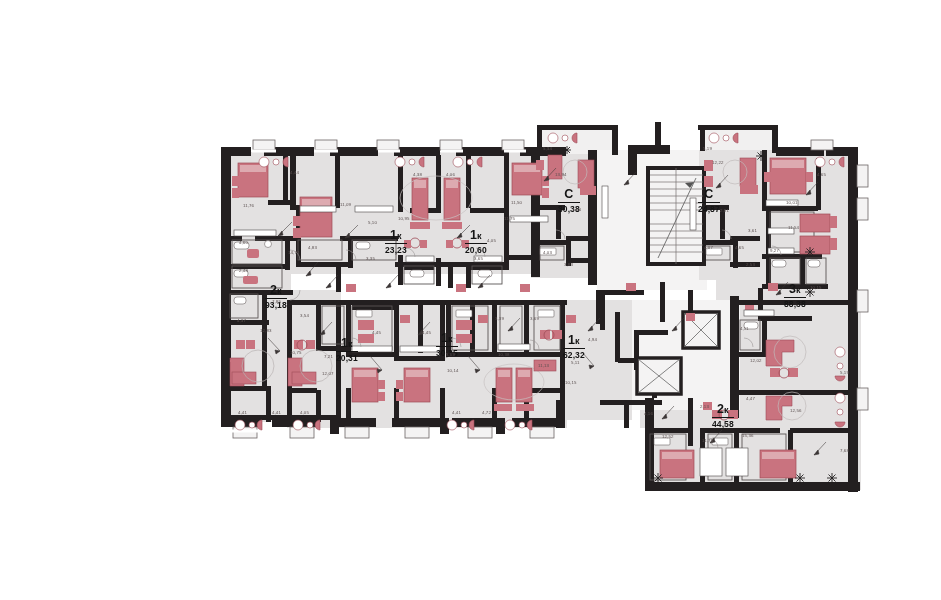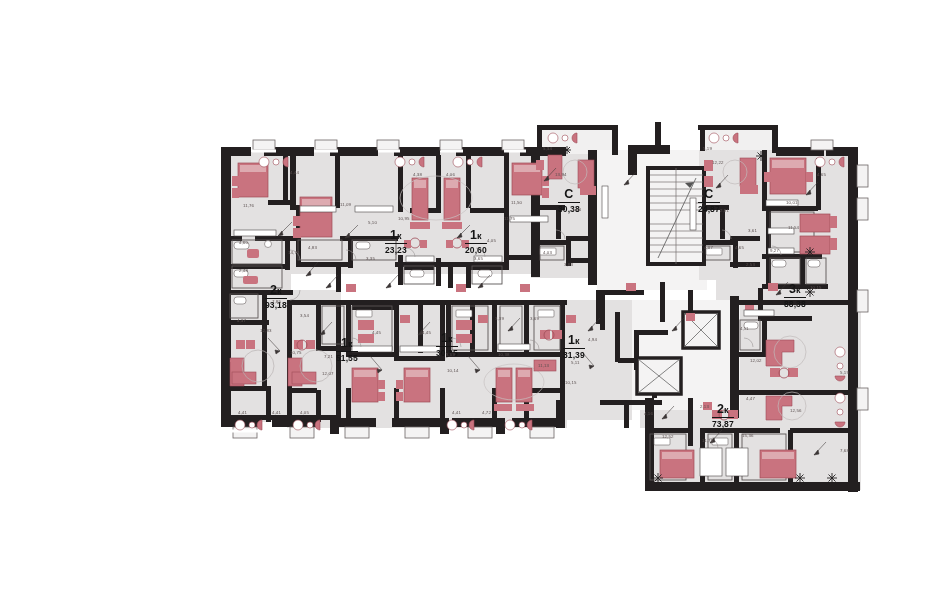--- a/index.html
+++ b/index.html
@@ -699,33 +699,33 @@
   <div class="aptlabel" style="left:698px;top:188px;">
     <span class="type">С</span>
     <span class="area">24,87</span>
   </div>
   <div class="aptlabel" style="left:784px;top:283px;">
     <span class="type">3<span class="k">к</span></span>
     <span class="area">88,38</span>
   </div>
   <div class="aptlabel" style="left:336px;top:337px;">
     <span class="type">1<span class="k">к</span></span>
-    <span class="area">51,55</span>
+    <span class="area">20,31</span>
   </div>
   <div class="aptlabel" style="left:436px;top:332px;">
     <span class="type">1<span class="k">к</span></span>
     <span class="area">30,35</span>
   </div>
   <div class="aptlabel" style="left:563px;top:334px;">
     <span class="type">1<span class="k">к</span></span>
-    <span class="area">31,39</span>
+    <span class="area">62,32</span>
   </div>
   <div class="aptlabel" style="left:712px;top:403px;">
     <span class="type">2<span class="k">к</span></span>
-    <span class="area">73,87</span>
+    <span class="area">44,58</span>
   </div>
 
   <div class="dim" style="left:243px;top:203px;">11,76</div>
   <div class="dim" style="left:239px;top:240px;">4,60</div>
   <div class="dim" style="left:239px;top:268px;">2,48</div>
   <div class="dim" style="left:237px;top:318px;">4,37</div>
   <div class="dim" style="left:260px;top:328px;">12,83</div>
   <div class="dim" style="left:288px;top:250px;">14,71</div>
   <div class="dim" style="left:308px;top:245px;">4,83</div>
   <div class="dim" style="left:290px;top:170px;">4,44</div>

